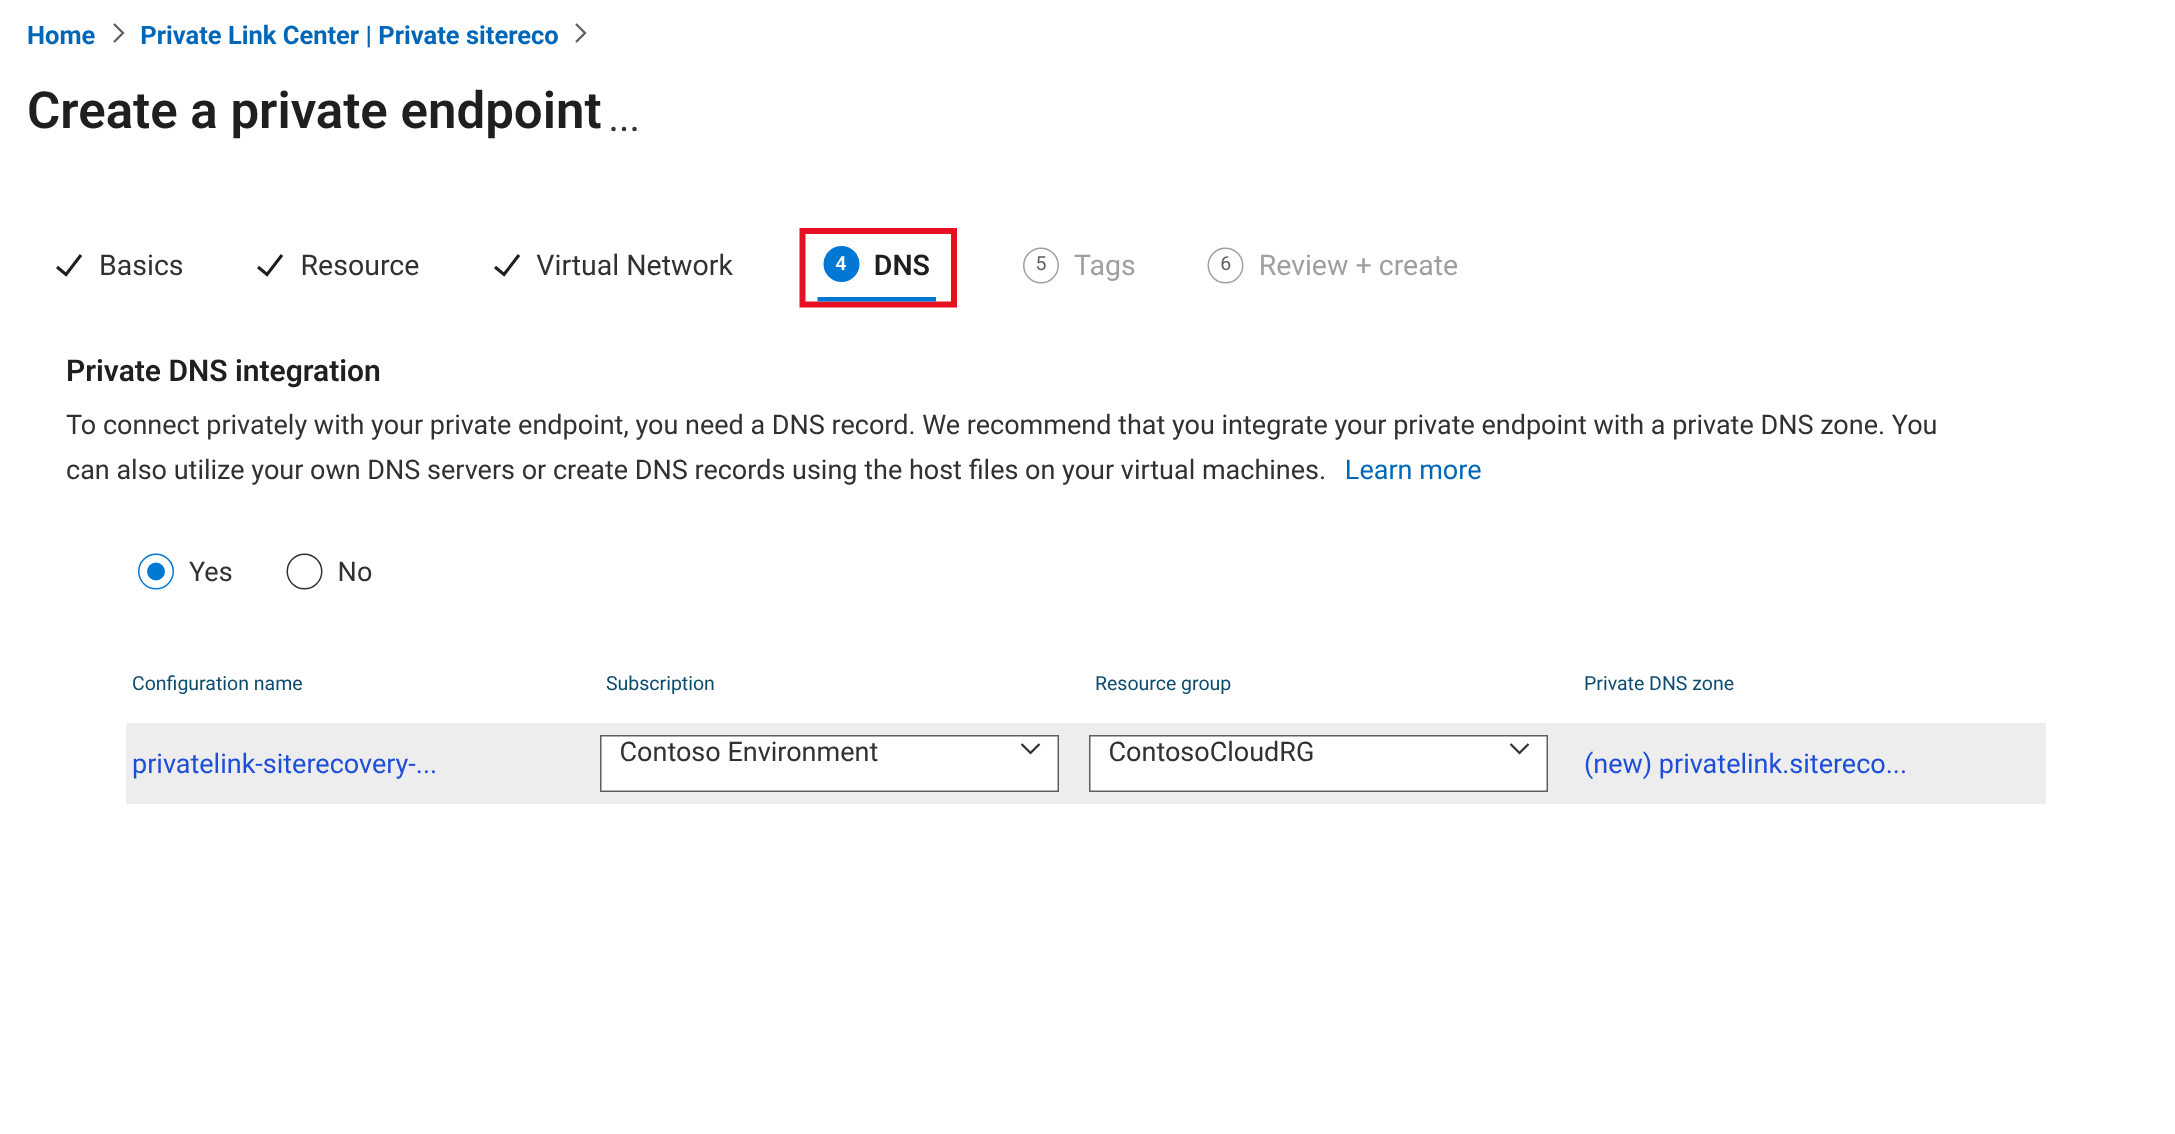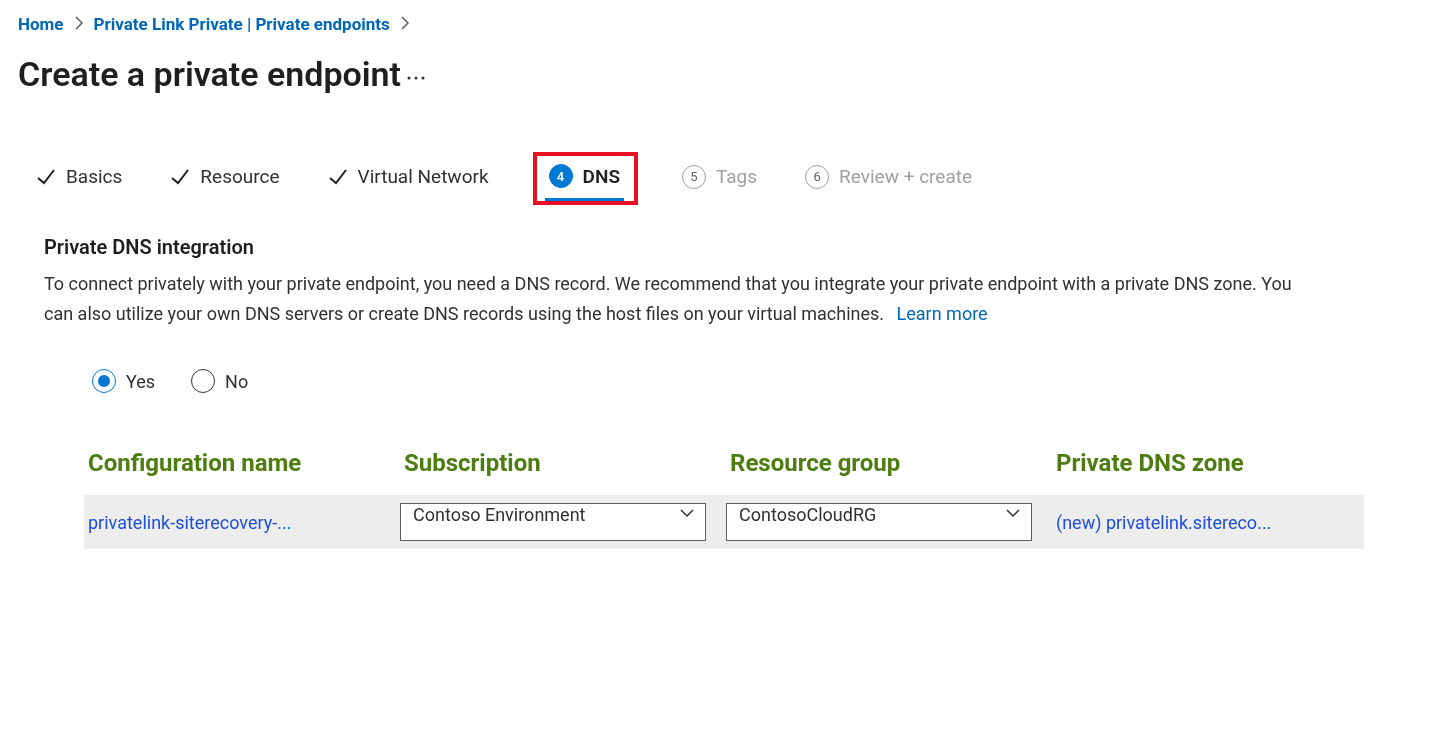--- a/index.html
+++ b/index.html
@@ -20,21 +20,21 @@
     gap: 10px;
     padding: 14px 18px 0 18px;
     font-size: 17px;
     font-weight: 700;
   }
   .breadcrumb .crumb { color: #0067b8; cursor: pointer; }
   .breadcrumb .sep { color: #605e5c; font-weight: 400; }
 
   .page-header {
     display: flex;
-    align-items: flex-start;
+    align-items: flex-end;
     gap: 6px;
     padding: 10px 18px 0 18px;
   }
   .page-title {
     font-size: 34px;
     font-weight: 600;
     color: #201f1e;
     margin: 10px 0 0 0;
   }
   .ellipsis {
@@ -152,23 +152,23 @@
     margin: 50px 0 0 40px;
     width: 1280px;
   }
   .thead, .trow {
     display: grid;
     grid-template-columns: 310px 320px 320px 300px;
     gap: 6px;
     align-items: center;
   }
   .thead div {
-    font-size: 24px;
-    font-weight: 700;
-    color: #4d7c0f;
+    font-size: 13px;
+    font-weight: 400;
+    color: #0c4a6e;
     padding: 6px 4px 18px 4px;
   }
   .trow {
     background: #ededed;
     padding: 8px 0;
     min-height: 52px;
   }
   .trow .cell-text {
     padding: 6px 4px;
     font-size: 18px;
@@ -196,21 +196,21 @@
 </head>
 <body>
 
 <nav class="breadcrumb">
   <span class="crumb">Home</span>
   <span class="sep">
     <svg width="10" height="14" viewBox="0 0 10 14">
         <path d="M2 1 L8 7 L2 13" fill="none" stroke="#605e5c" stroke-width="1.5"></path>
       </svg>
   </span>
-  <span class="crumb">Private Link Private | Private endpoints</span>
+  <span class="crumb">Private Link Center | Private sitereco</span>
   <span class="sep">
     <svg width="10" height="14" viewBox="0 0 10 14">
         <path d="M2 1 L8 7 L2 13" fill="none" stroke="#605e5c" stroke-width="1.5"></path>
       </svg>
   </span>
 </nav>
 
 <div class="page-header">
   <h1 class="page-title">Create a private endpoint</h1>
   <span class="ellipsis">

